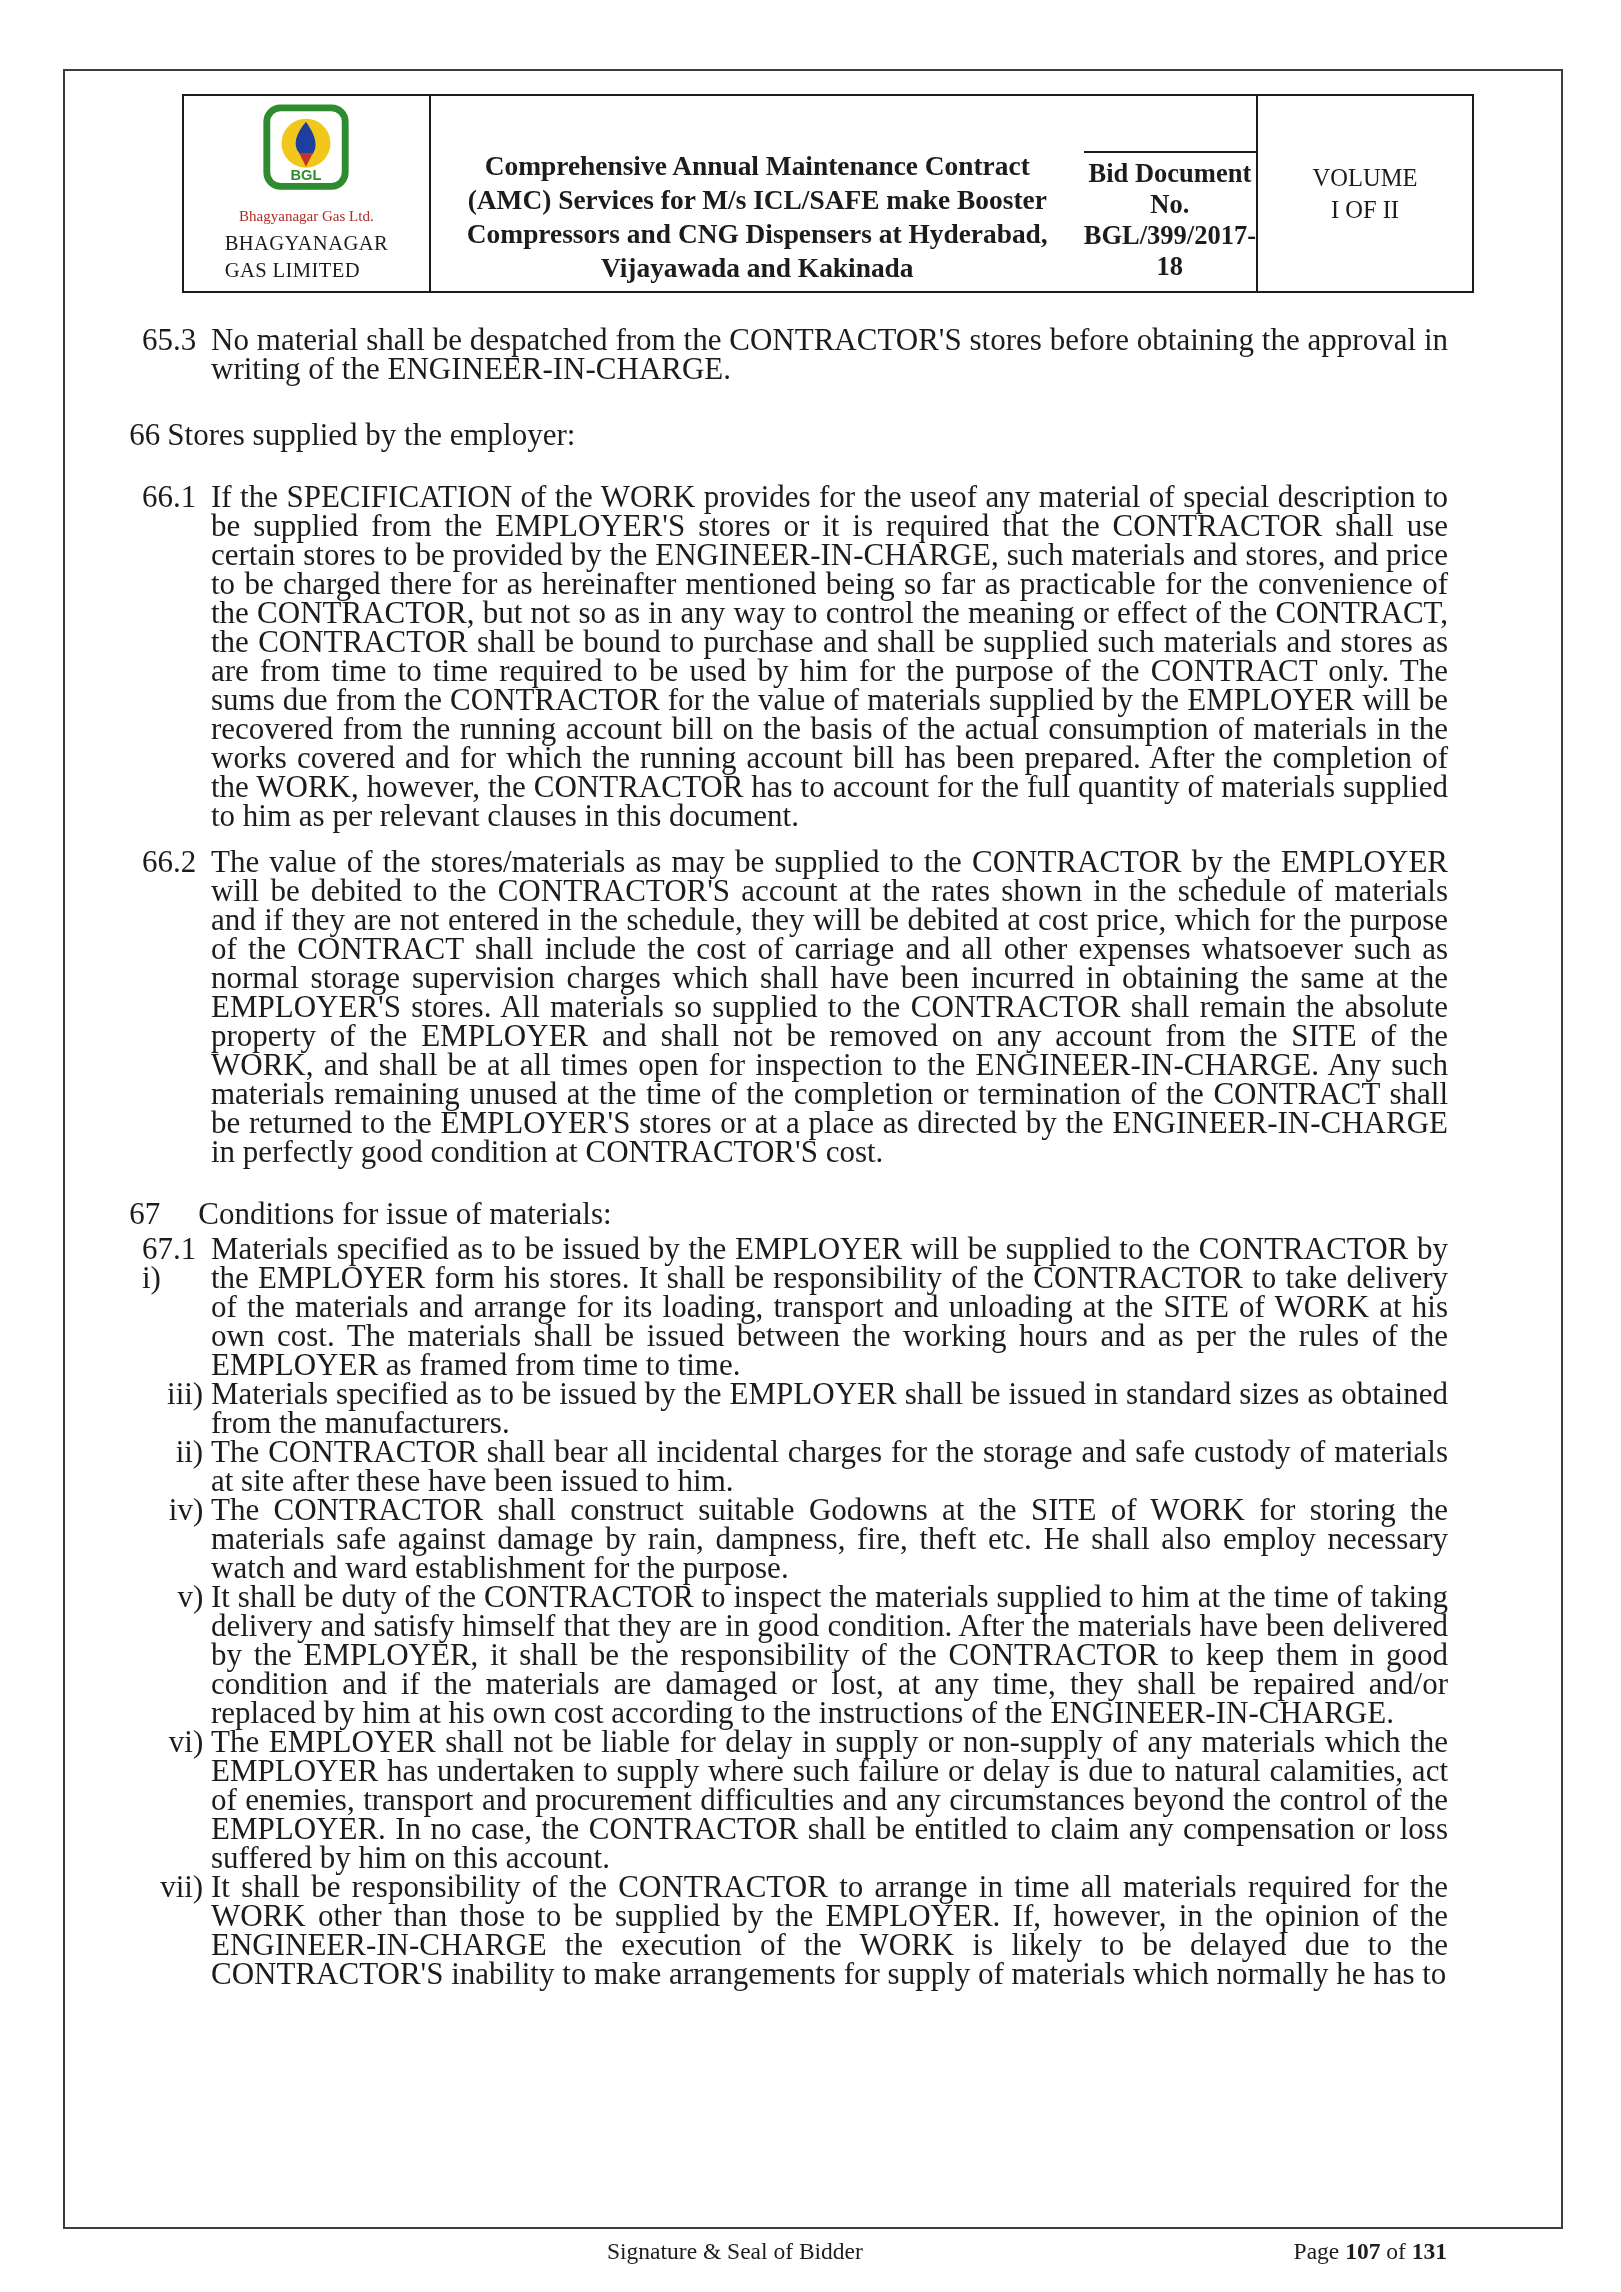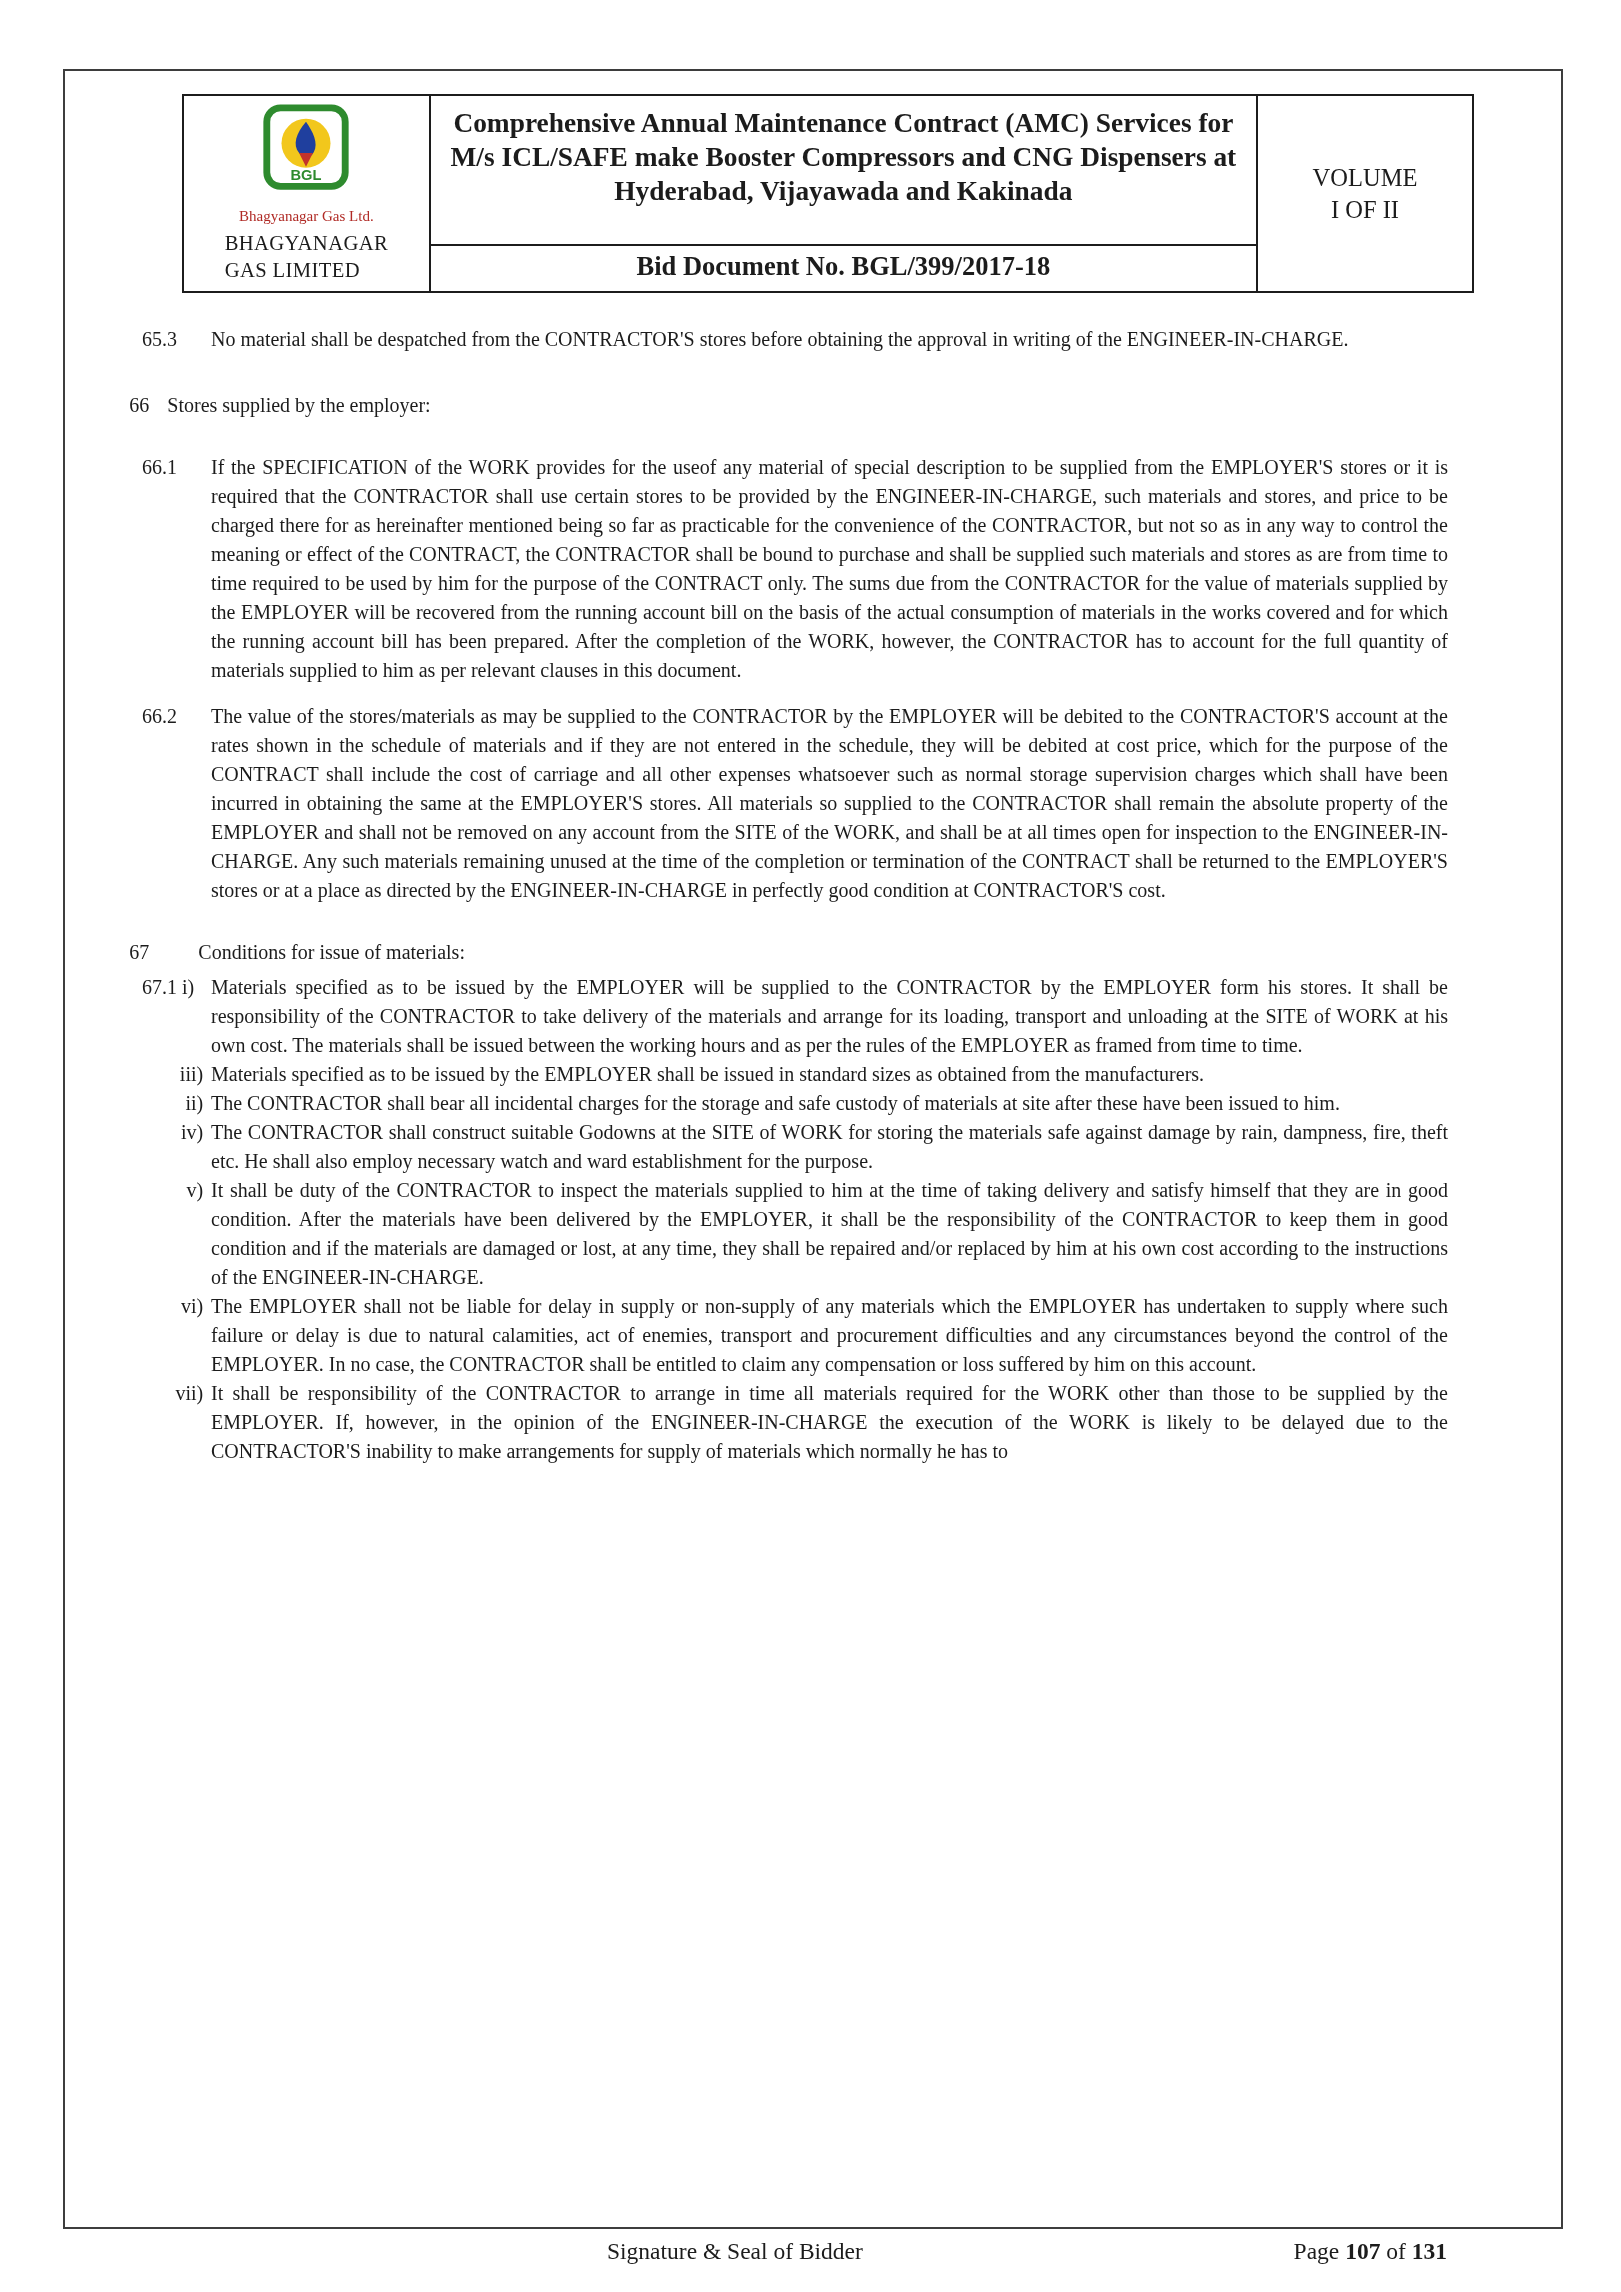--- a/index.html
+++ b/index.html
@@ -7,27 +7,27 @@
         font-family:"Liberation Serif","DejaVu Serif",serif;overflow:hidden;}
   .frame{position:absolute;left:63px;top:69px;width:1496px;height:2156px;border:2px solid #3d3d3d;pointer-events:none;}
 
   
   .header-table{position:absolute;left:182px;top:94px;width:1288px;display:flex;border:2px solid #1c1c1c;background:#fff;}
   .cell{border-right:2px solid #1c1c1c;}
   .cell:last-child{border-right:none;}
   .logo-cell{width:233px;display:flex;flex-direction:column;align-items:center;justify-content:center;padding:7.8px 5.9px;}
   .logo-caption{color:#b02a25;font-size:15px;line-height:13.7px;margin-top:4px;}
   .org-name{font-size:20.6px;line-height:26.5px;text-align:left;margin-top:6.9px;letter-spacing:0.4px;}
-  .title-cell{flex:1;display:flex;flex-direction:column;}
+  .title-cell{flex:1;display:flex;flex-direction:row;align-items:flex-end;}
   .doc-title{font-weight:bold;font-size:27.4px;line-height:34px;text-align:center;padding:9.8px 9.8px 5.9px;max-width:794px;margin:0 auto;}
   .bid-line{border-top:2px solid #1c1c1c;font-weight:bold;font-size:26.5px;text-align:center;padding:5.9px 0 8.8px;margin-top:auto;}
   .volume-cell{width:214px;display:flex;align-items:center;justify-content:center;text-align:center;font-size:24.5px;line-height:32px;}
 
   
-  .content{position:absolute;left:142px;top:325px;width:1306px;font-size:20px;line-height:29px;}
+  .content{position:absolute;left:142px;top:325px;width:1306px;font-size:31px;line-height:29px;}
   .clause{display:flex;}
   .cnum{flex:none;width:69px;box-sizing:border-box;}
   .ctext{flex:1;text-align:justify;}
   .head{font-weight:normal;margin-left:-12.7px;}
   .head .ctext{text-align:left;}
   .h66 .cnum{width:38px;}
   .h67 .cnum{width:69px;}
   .sub .cnum{text-align:right;padding-right:7.8px;}
   .m65{margin-bottom:37px;}
   .h66{margin-bottom:33px;}

